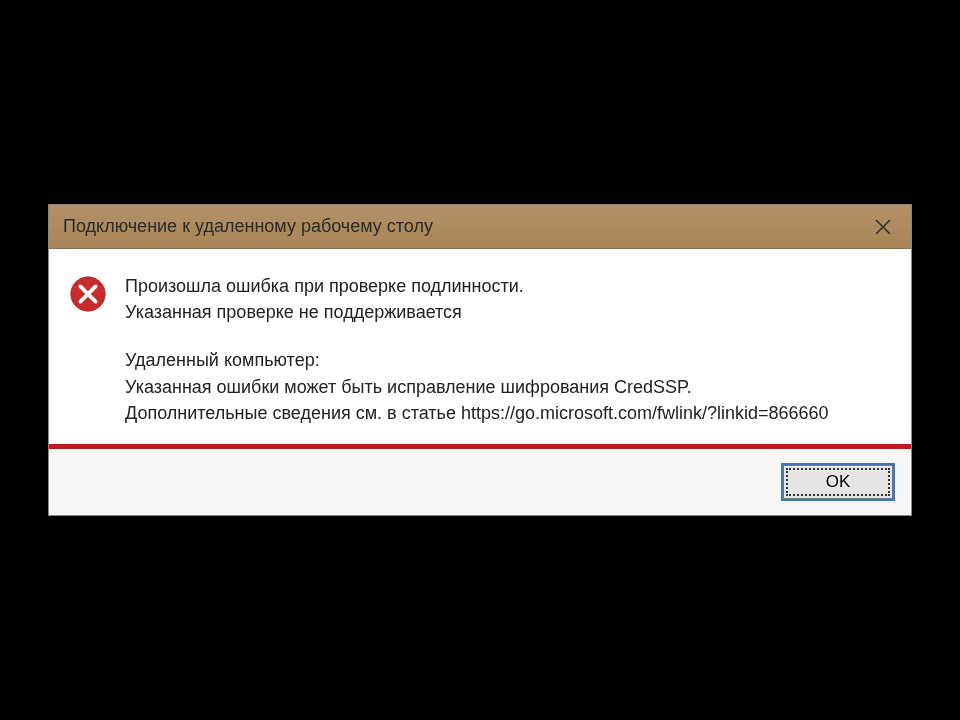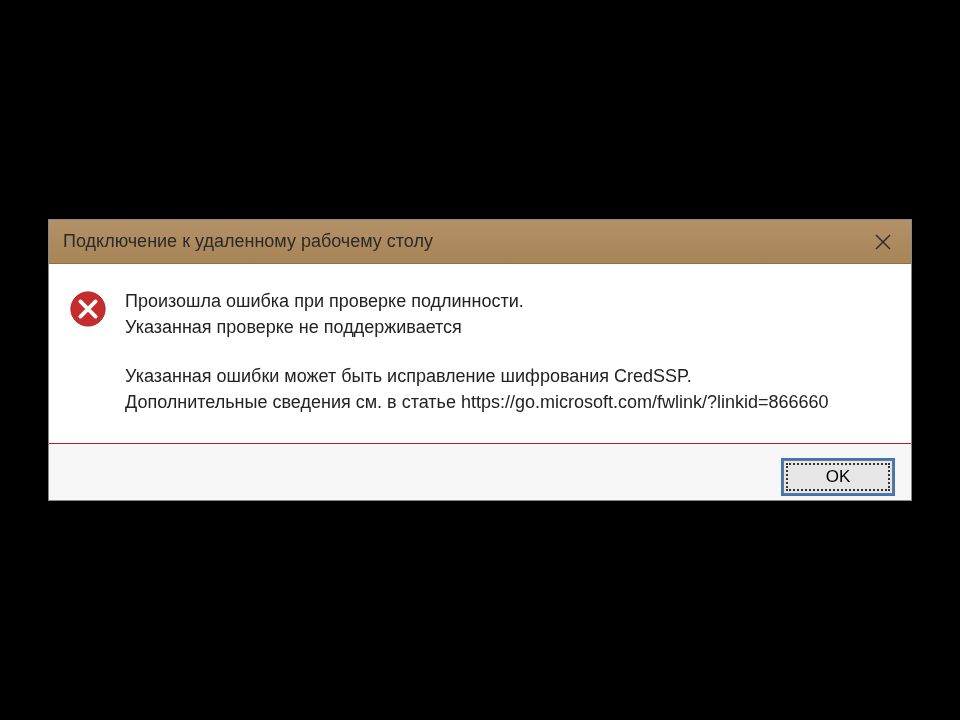--- a/index.html
+++ b/index.html
@@ -37,42 +37,42 @@
       height: 44px;
       display: flex;
       align-items: center;
       justify-content: center;
       cursor: pointer;
     }
     .close-btn svg { width: 16px; height: 16px; }
     .body {
       display: flex;
       align-items: flex-start;
-      padding: 24px 20px 28px 20px;
+      padding: 24px 20px 18px 20px;
       gap: 18px;
-      border-bottom: 1px solid #b91c1c;
+      border-bottom: 5px solid #b91c1c;
     }
     .error-icon-wrap {
       flex: 0 0 auto;
       width: 38px;
       height: 38px;
       margin-top: 2px;
     }
     .msg {
       flex: 1;
       font-size: 18px;
       line-height: 1.45;
       color: #222;
     }
     .msg p { margin: 0; }
     .msg .spacer { height: 22px; }
     .footer {
       display: flex;
       justify-content: flex-end;
-      padding: 16px 18px 6px 18px;
+      padding: 16px 18px 16px 18px;
       background: #f7f7f7;
     }
     .ok-btn {
       min-width: 110px;
       height: 34px;
       background: #e6e6e6;
       border: 1px solid #777;
       outline: 2px dotted #333;
       outline-offset: -5px;
       box-shadow: 0 0 0 2px #3a76c2;
@@ -102,20 +102,21 @@
       <svg viewBox="0 0 40 40">
         <circle cx="20" cy="20" r="18" fill="#c72c2c" stroke="#a81f1f" stroke-width="1"></circle>
         <line x1="12" y1="12" x2="28" y2="28" stroke="#fff" stroke-width="4" stroke-linecap="round"></line>
         <line x1="28" y1="12" x2="12" y2="28" stroke="#fff" stroke-width="4" stroke-linecap="round"></line>
       </svg>
     </div>
     <div class="msg">
       <p>Произошла ошибка при проверке подлинности.</p>
       <p>Указанная проверке не поддерживается</p>
       <div class="spacer"></div>
+      <p>Удаленный компьютер:</p>
       <p>Указанная ошибки может быть исправление шифрования CredSSP.</p>
       <p>Дополнительные сведения см. в статье https://go.microsoft.com/fwlink/?linkid=866660</p>
     </div>
   </div>
 
   <div class="footer">
     <button class="ok-btn">OK</button>
   </div>
 </div>
 

